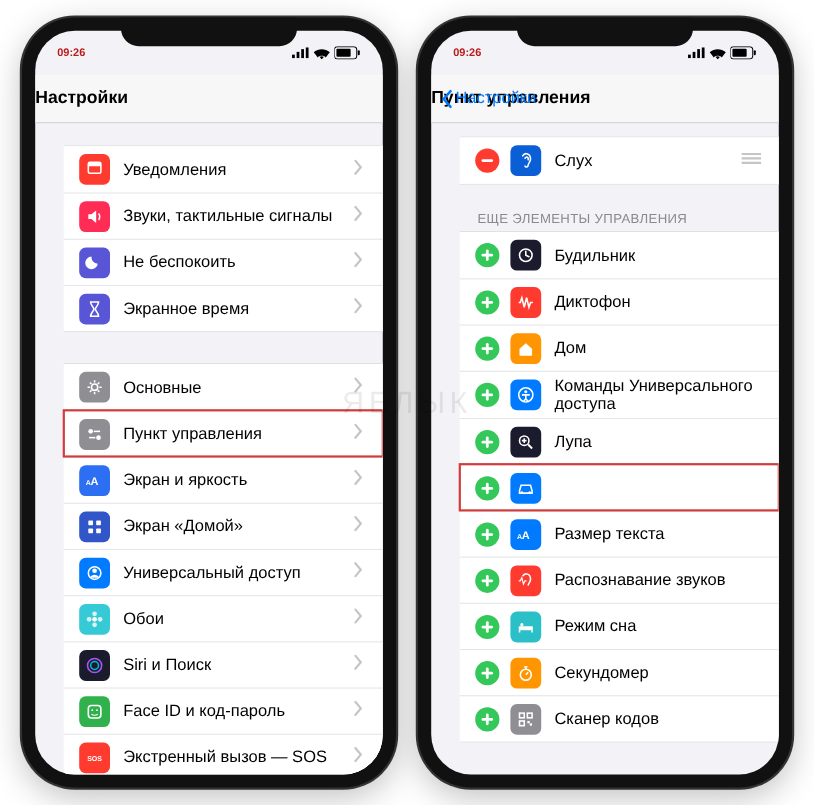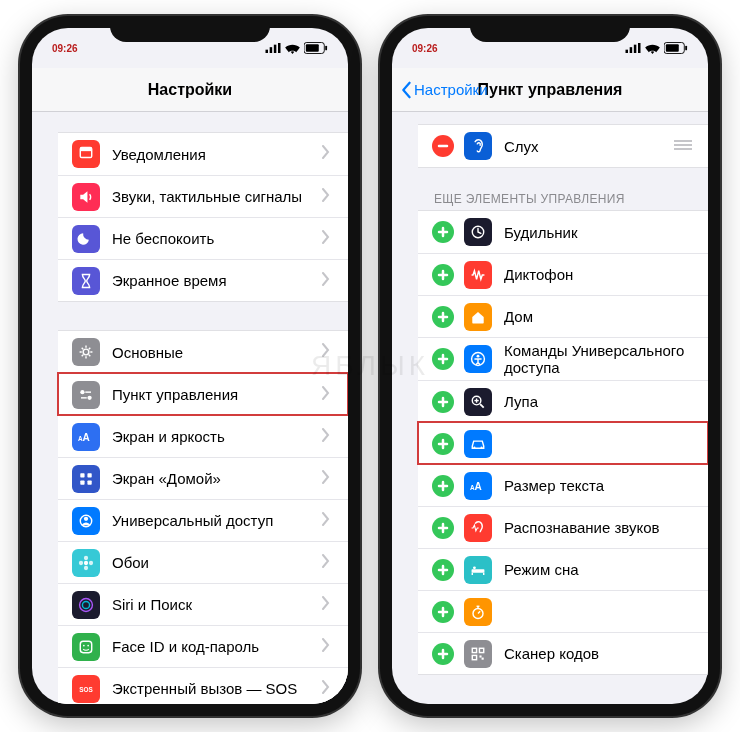--- a/index.html
+++ b/index.html
@@ -36,21 +36,21 @@
   }
   .statusbar {
     height: 40px; display: flex; justify-content: space-between;
     align-items: center; padding: 0 20px; font-size: 10px; font-weight: 600;
     color: #b91c1c;
   }
   .status-icons { display: flex; gap: 4px; align-items: center; }
   .header {
     height: 44px; background: #f8f8f8cc;
     border-bottom: 1px solid #d1d1d6;
-    display: flex; align-items: center; justify-content: center;
+    display: flex; align-items: center; 
     position: relative;
   }
   .header-title { font-size: 16px; font-weight: 600; }
   .header-back {
     position: absolute; left: 8px; display: flex; align-items: center;
     color: #007aff; font-size: 15px;
   }
   .header-back svg { margin-right: 2px; }
   .content { height: calc(100% - 84px); overflow-y: hidden; padding-left: 26px; }
   .group { margin-top: 20px; background: #fff; border-top: 1px solid #e0e0e4; border-bottom: 1px solid #e0e0e4; }
@@ -494,20 +494,21 @@
               </svg>
             </span>
             <span class="app-icon" style="background:#ff9500">
               <svg viewBox="0 0 28 28" width="20" height="20">
                 <circle cx="14" cy="16" r="7" fill="none" stroke="#fff" stroke-width="2"></circle>
                 <rect x="12" y="5" width="4" height="2" fill="#fff"></rect>
                 <line x1="14" y1="7" x2="14" y2="9" stroke="#fff" stroke-width="2"></line>
                 <line x1="14" y1="16" x2="17" y2="13" stroke="#fff" stroke-width="2"></line>
               </svg>
             </span>
+            <span class="label">Секундомер</span>
           </div>
           <div class="row">
             <span class="add-btn">
               <svg width="12" height="12" viewBox="0 0 12 12">
                 <line x1="6" y1="2" x2="6" y2="10" stroke="#fff" stroke-width="2.5" stroke-linecap="round"></line>
                 <line x1="2" y1="6" x2="10" y2="6" stroke="#fff" stroke-width="2.5" stroke-linecap="round"></line>
               </svg>
             </span>
             <span class="app-icon" style="background:#8e8e93">
               <svg viewBox="0 0 28 28" width="20" height="20">

